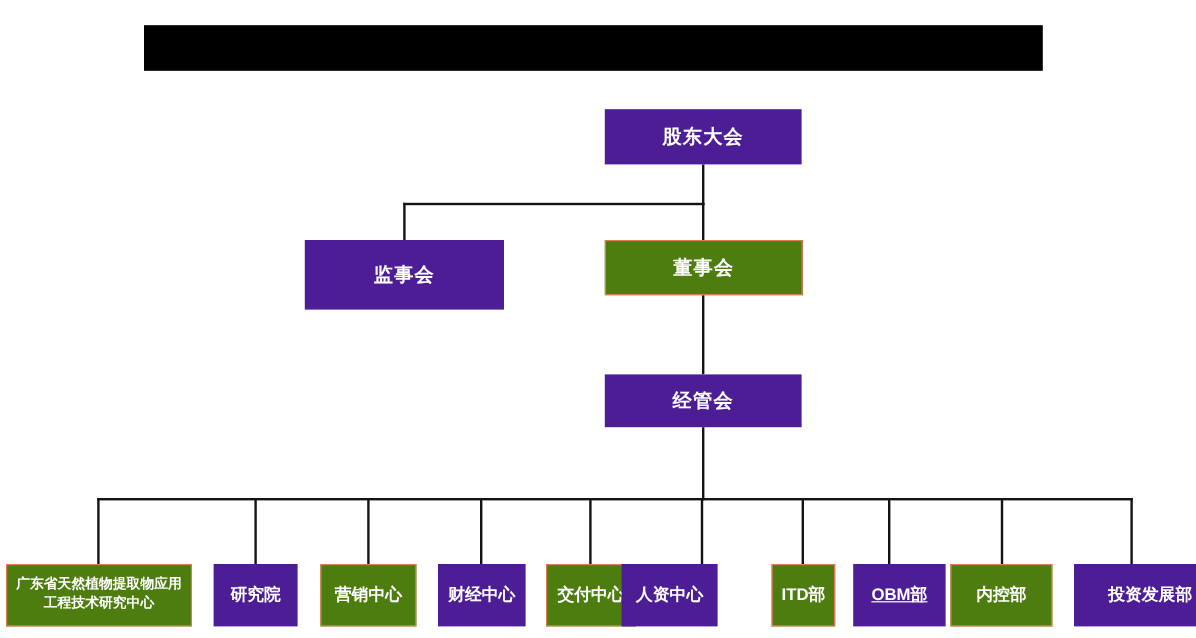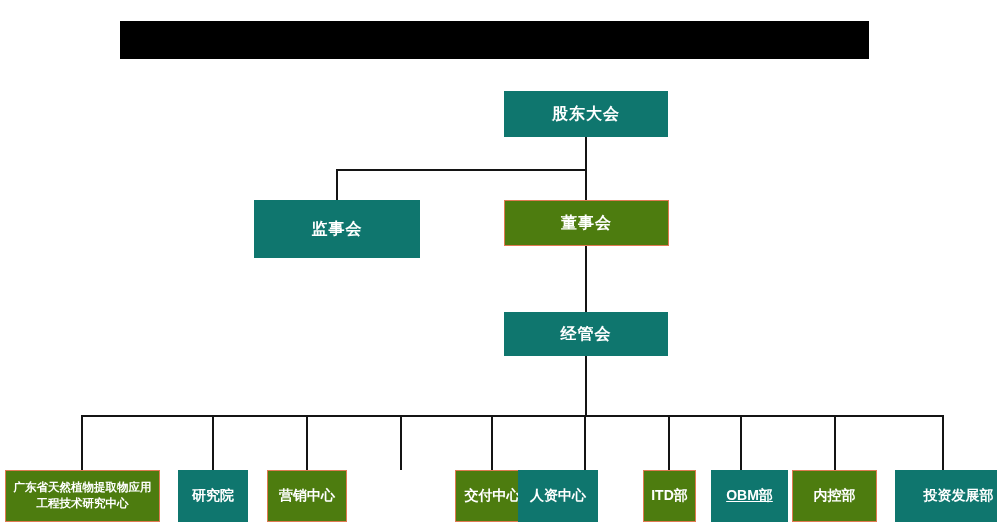--- a/index.html
+++ b/index.html
@@ -10,21 +10,21 @@
 
   
   .title-bar { position: absolute; left: 120px; top: 21px; width: 749px; height: 38px; background: #000000; }
 
   
   .node {
     position: absolute;
     display: flex; align-items: center; justify-content: center;
     color: #ffffff; font-weight: bold; text-align: center;
   }
-  .node[data-tone="dark"]  { background: #0f766e; }
+  .node[data-tone="dark"]  { background: #4c1d95; }
   .node[data-tone="light"] { background: #4d7c0f; border: 1px solid #E07A52; }
 
   .node-root  { left: 504px; top:  91px; width: 164px; height: 46px; font-size: 16px; letter-spacing: 1px; }
   .node-sup   { left: 254px; top: 200px; width: 166px; height: 58px; font-size: 16px; letter-spacing: 1px; }
   .node-board { left: 504px; top: 200px; width: 165px; height: 46px; font-size: 16px; letter-spacing: 1px; }
   .node-mgmt  { left: 504px; top: 312px; width: 164px; height: 44px; font-size: 16px; letter-spacing: 1px; }
 
   .dept { top: 470px; height: 52px; font-size: 14px; }
   .d1  { left:   5px; width: 155px; font-size: 11.5px; line-height: 1.35; padding: 12px 3px; }
   .d2  { left: 178px; width:  70px; }
@@ -84,20 +84,21 @@
 
   <div class="node node-sup" data-tone="dark">监事会</div>
 
   <div class="node node-board" data-tone="light">董事会</div>
 
   <div class="node node-mgmt" data-tone="dark">经管会</div>
 
   <div class="node dept d1" data-tone="light">广东省天然植物提取物应用工程技术研究中心</div>
   <div class="node dept d2" data-tone="dark">研究院</div>
   <div class="node dept d3" data-tone="light">营销中心</div>
+  <div class="node dept d4" data-tone="dark">财经中心</div>
   <div class="node dept d5" data-tone="light">交付中心</div>
   <div class="node dept d6" data-tone="dark">人资中心</div>
   <div class="node dept d7" data-tone="light">ITD部</div>
   <div class="node dept d8" data-tone="dark">OBM部</div>
   <div class="node dept d9" data-tone="light">内控部</div>
   <div class="node dept d10" data-tone="dark">投资发展部</div>
 
 </div>
 
 </body></html>

